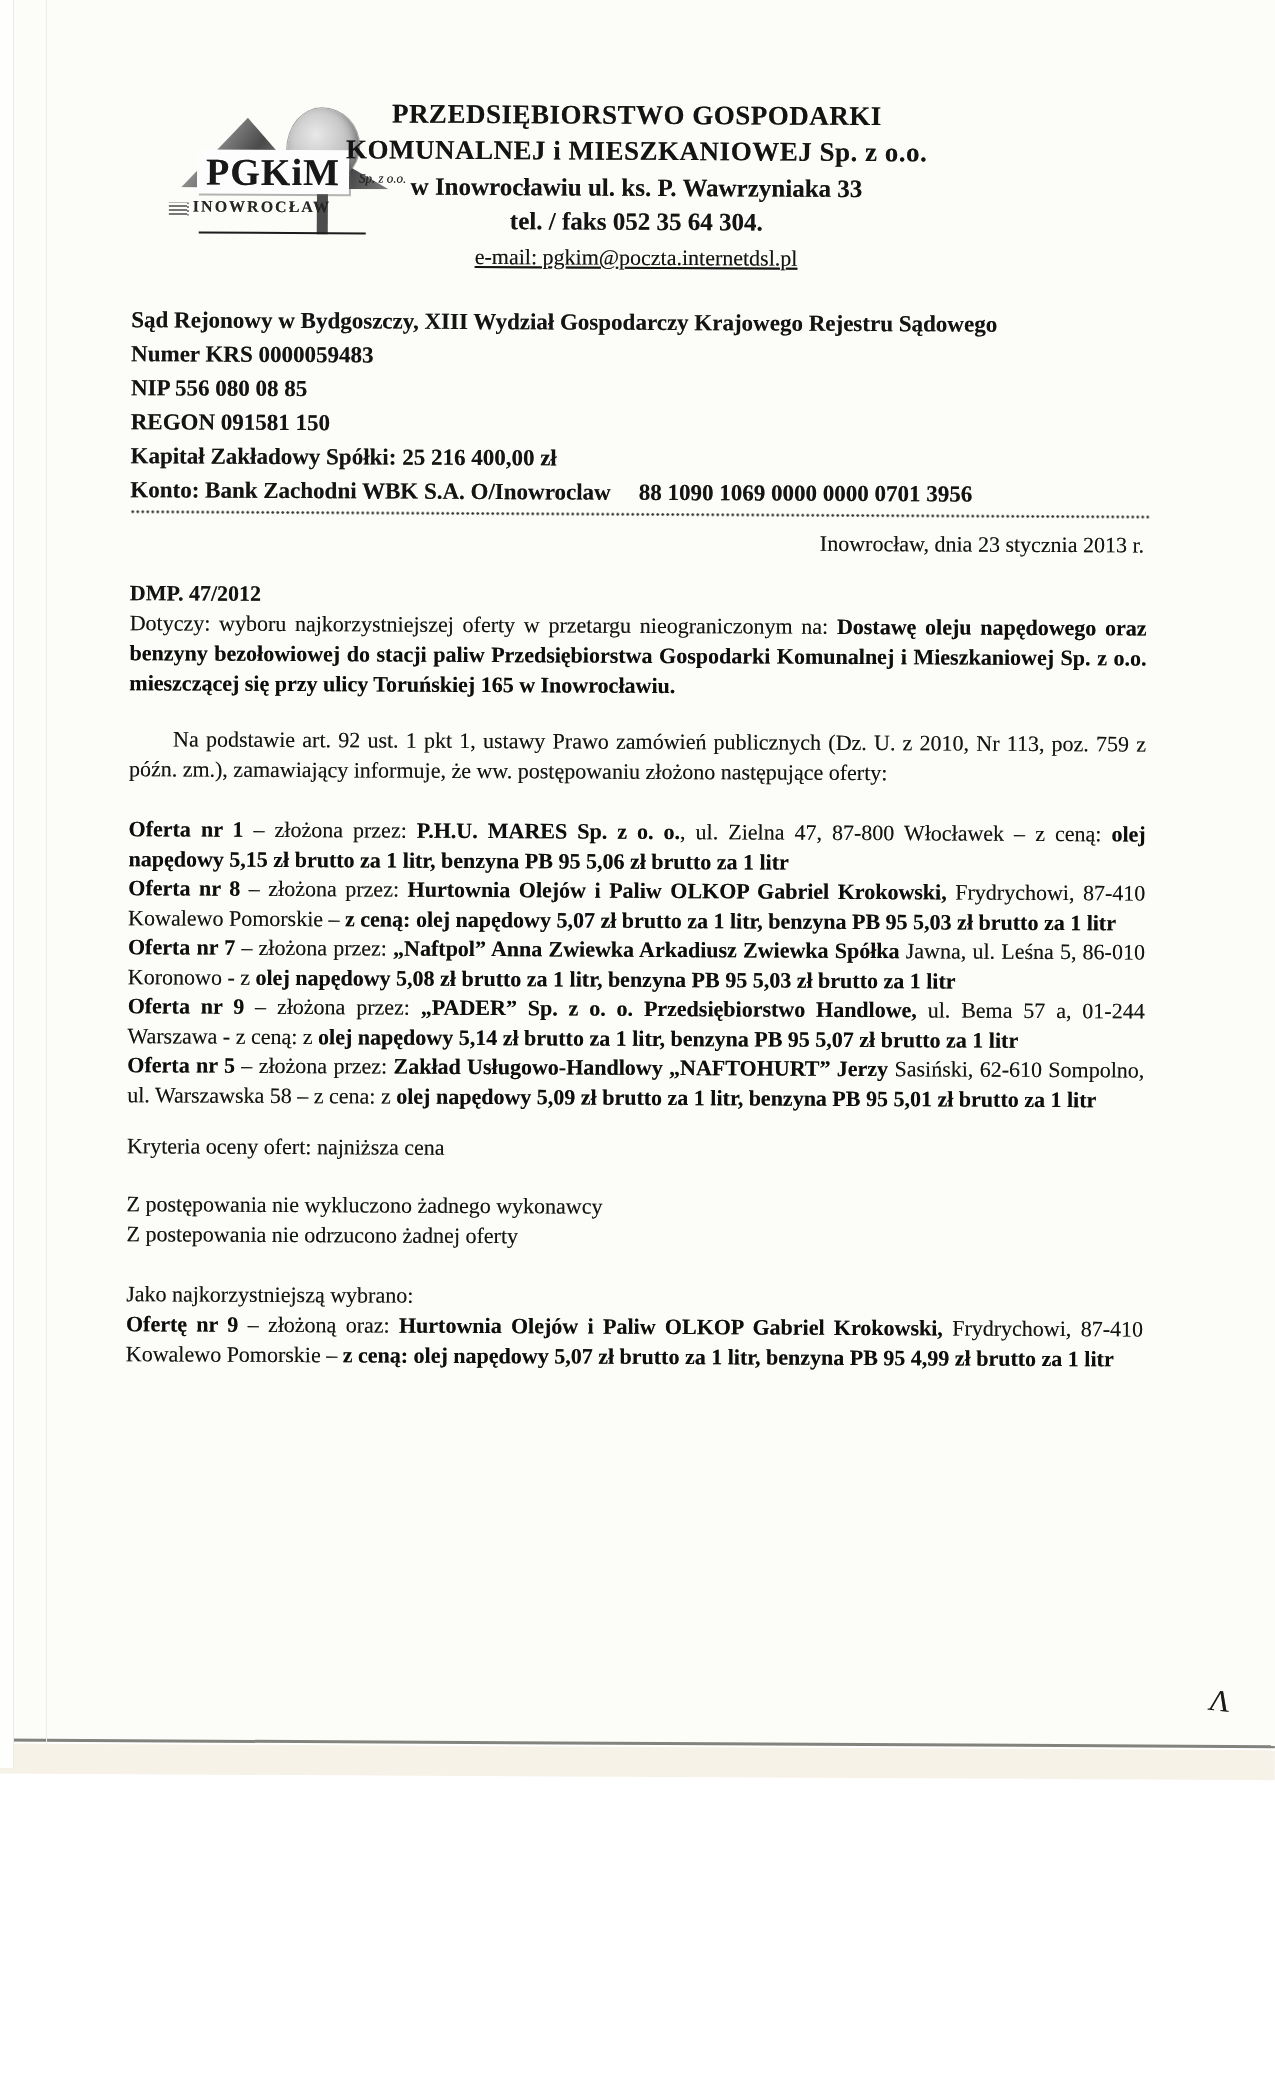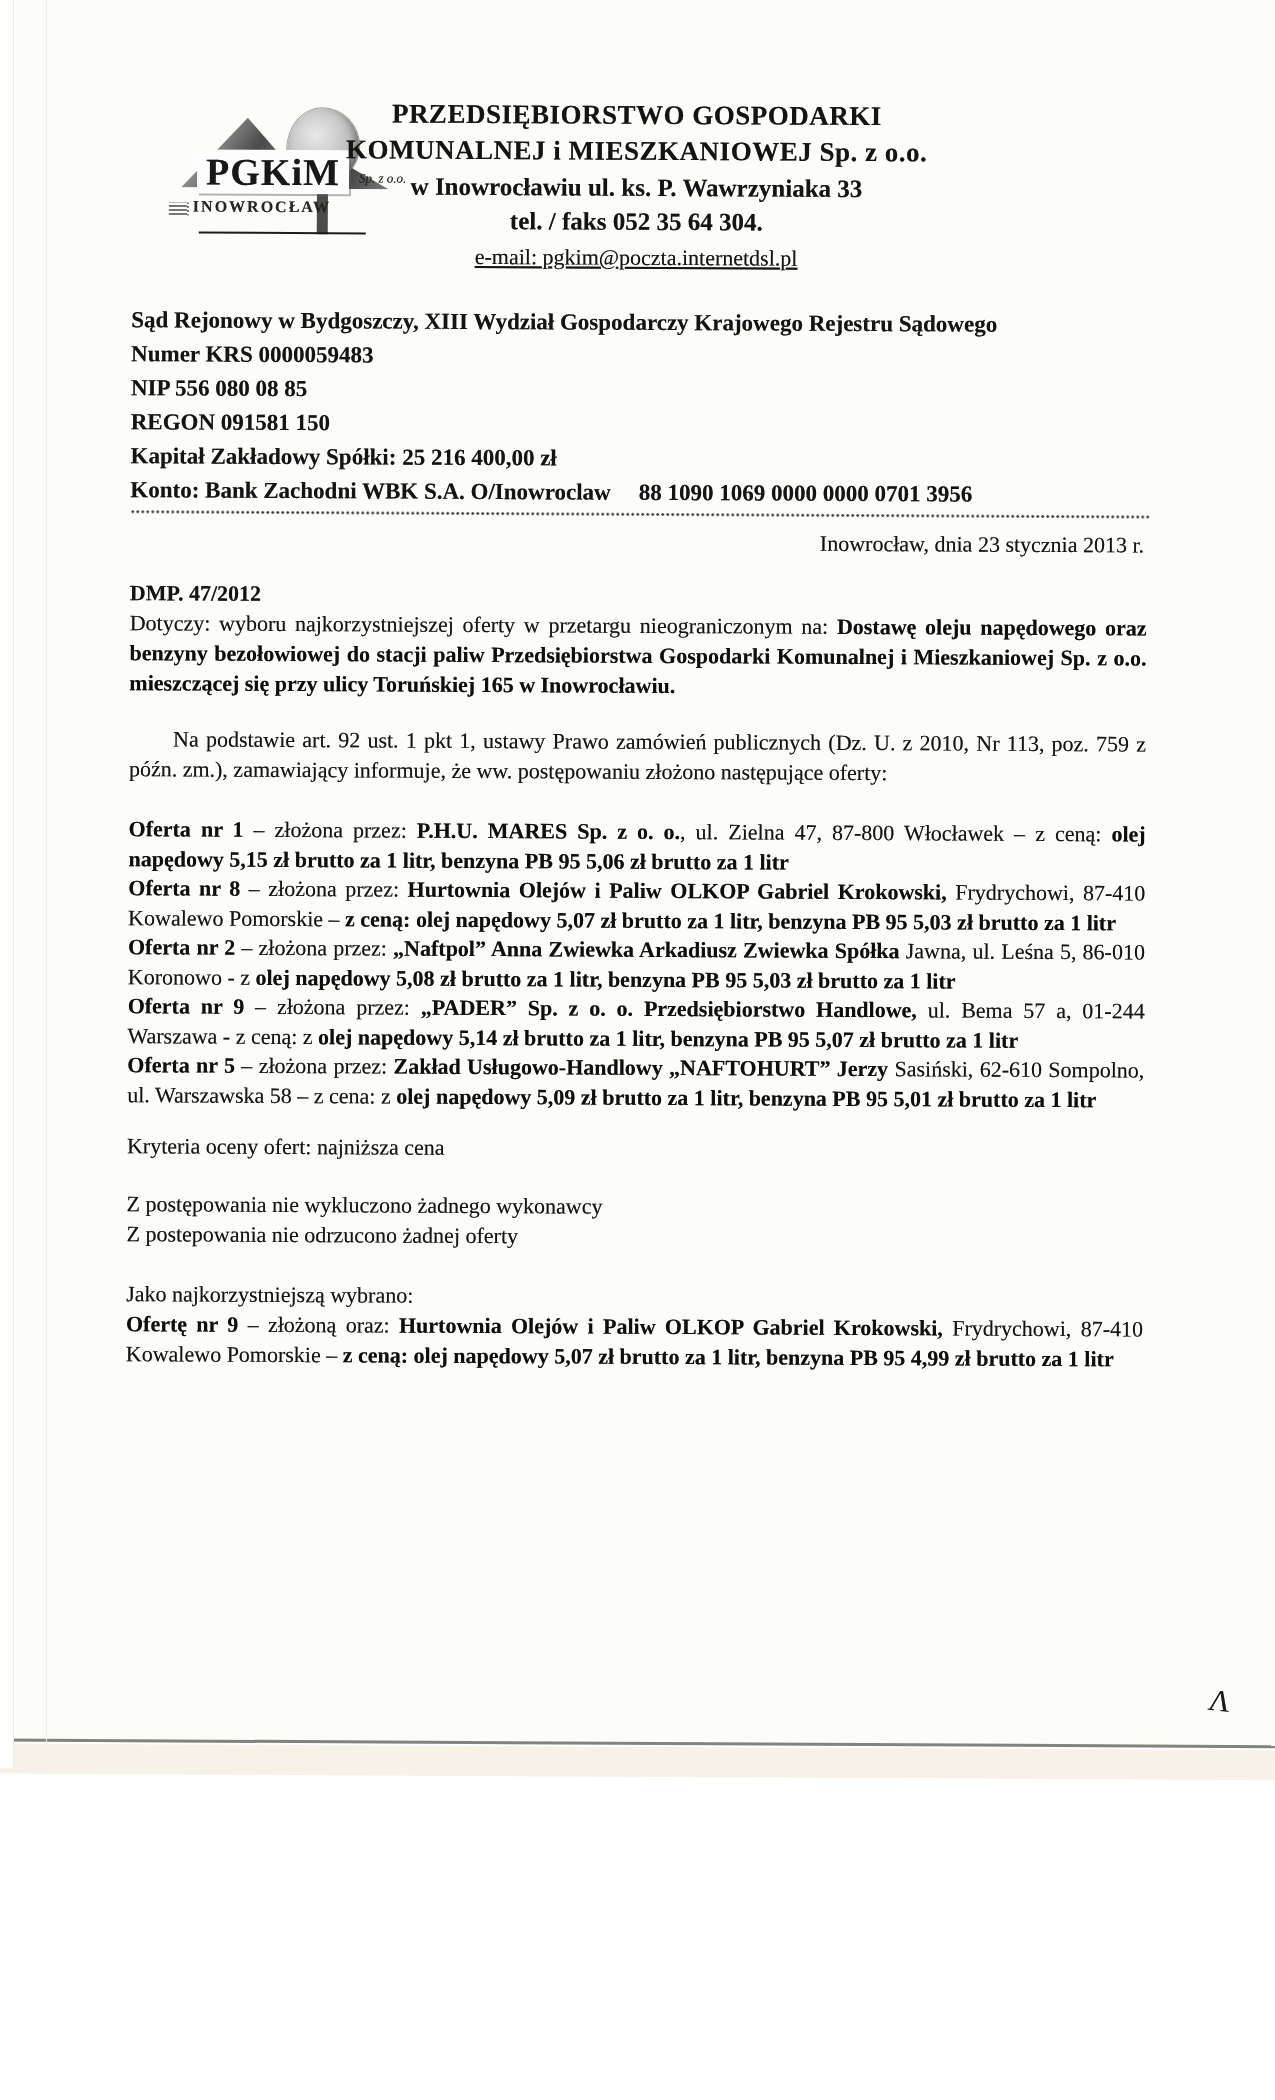--- a/index.html
+++ b/index.html
@@ -122,21 +122,21 @@
         <div class="body">
           <div class="case-number">DMP. 47/2012</div>
 
           <p class="just"><span>Dotyczy: wyboru najkorzystniejszej oferty w przetargu nieograniczonym na: </span><b>Dostawę oleju napędowego oraz benzyny bezołowiowej do stacji paliw Przedsiębiorstwa Gospodarki Komunalnej i Mieszkaniowej Sp. z o.o. mieszczącej się przy ulicy Toruńskiej 165 w Inowrocławiu.</b></p>
 
           <p class="just legal">Na podstawie art. 92 ust. 1 pkt 1, ustawy Prawo zamówień publicznych (Dz. U. z 2010, Nr 113, poz. 759 z późn. zm.), zamawiający informuje, że ww. postępowaniu złożono następujące oferty:</p>
 
           <div class="offers">
             <p class="just offer"><b>Oferta nr 1</b><span> – złożona przez: </span><b>P.H.U. MARES Sp. z o. o.</b><span>, ul. Zielna 47, 87-800 Włocławek – z ceną: </span><b>olej napędowy 5,15 zł brutto za 1 litr, benzyna PB 95 5,06 zł brutto za 1 litr</b></p>
             <p class="just offer"><b>Oferta nr 8</b><span> – złożona przez: </span><b>Hurtownia Olejów i Paliw OLKOP Gabriel Krokowski,</b><span> Frydrychowi, 87-410 Kowalewo Pomorskie – </span><b>z ceną: olej napędowy 5,07 zł brutto za 1 litr, benzyna PB 95 5,03 zł brutto za 1 litr</b></p>
-            <p class="just offer"><b>Oferta nr 2</b><span> – złożona przez: </span><b>„Naftpol” Anna Zwiewka Arkadiusz Zwiewka Spółka</b><span> Jawna, ul. Leśna 5, 86-010 Koronowo - z </span><b>olej napędowy 5,08 zł brutto za 1 litr, benzyna PB 95 5,03 zł brutto za 1 litr</b></p>
+            <p class="just offer"><b>Oferta nr 7</b><span> – złożona przez: </span><b>„Naftpol” Anna Zwiewka Arkadiusz Zwiewka Spółka</b><span> Jawna, ul. Leśna 5, 86-010 Koronowo - z </span><b>olej napędowy 5,08 zł brutto za 1 litr, benzyna PB 95 5,03 zł brutto za 1 litr</b></p>
             <p class="just offer"><b>Oferta nr 9</b><span> – złożona przez: </span><b>„PADER” Sp. z o. o. Przedsiębiorstwo Handlowe,</b><span> ul. Bema 57 a, 01-244 Warszawa - z ceną: z </span><b>olej napędowy 5,14 zł brutto za 1 litr, benzyna PB 95 5,07 zł brutto za 1 litr</b></p>
             <p class="just offer"><b>Oferta nr 5</b><span> – złożona przez: </span><b>Zakład Usługowo-Handlowy „NAFTOHURT” Jerzy</b><span> Sasiński, 62-610 Sompolno, ul. Warszawska 58 – z cena: z </span><b>olej napędowy 5,09 zł brutto za 1 litr, benzyna PB 95 5,01 zł brutto za 1 litr</b></p>
           </div>
 
           <p class="criteria">Kryteria oceny ofert: najniższa cena</p>
 
           <div class="proc">
             <div>Z postępowania nie wykluczono żadnego wykonawcy</div>
             <div>Z postepowania nie odrzucono żadnej oferty</div>
           </div>

